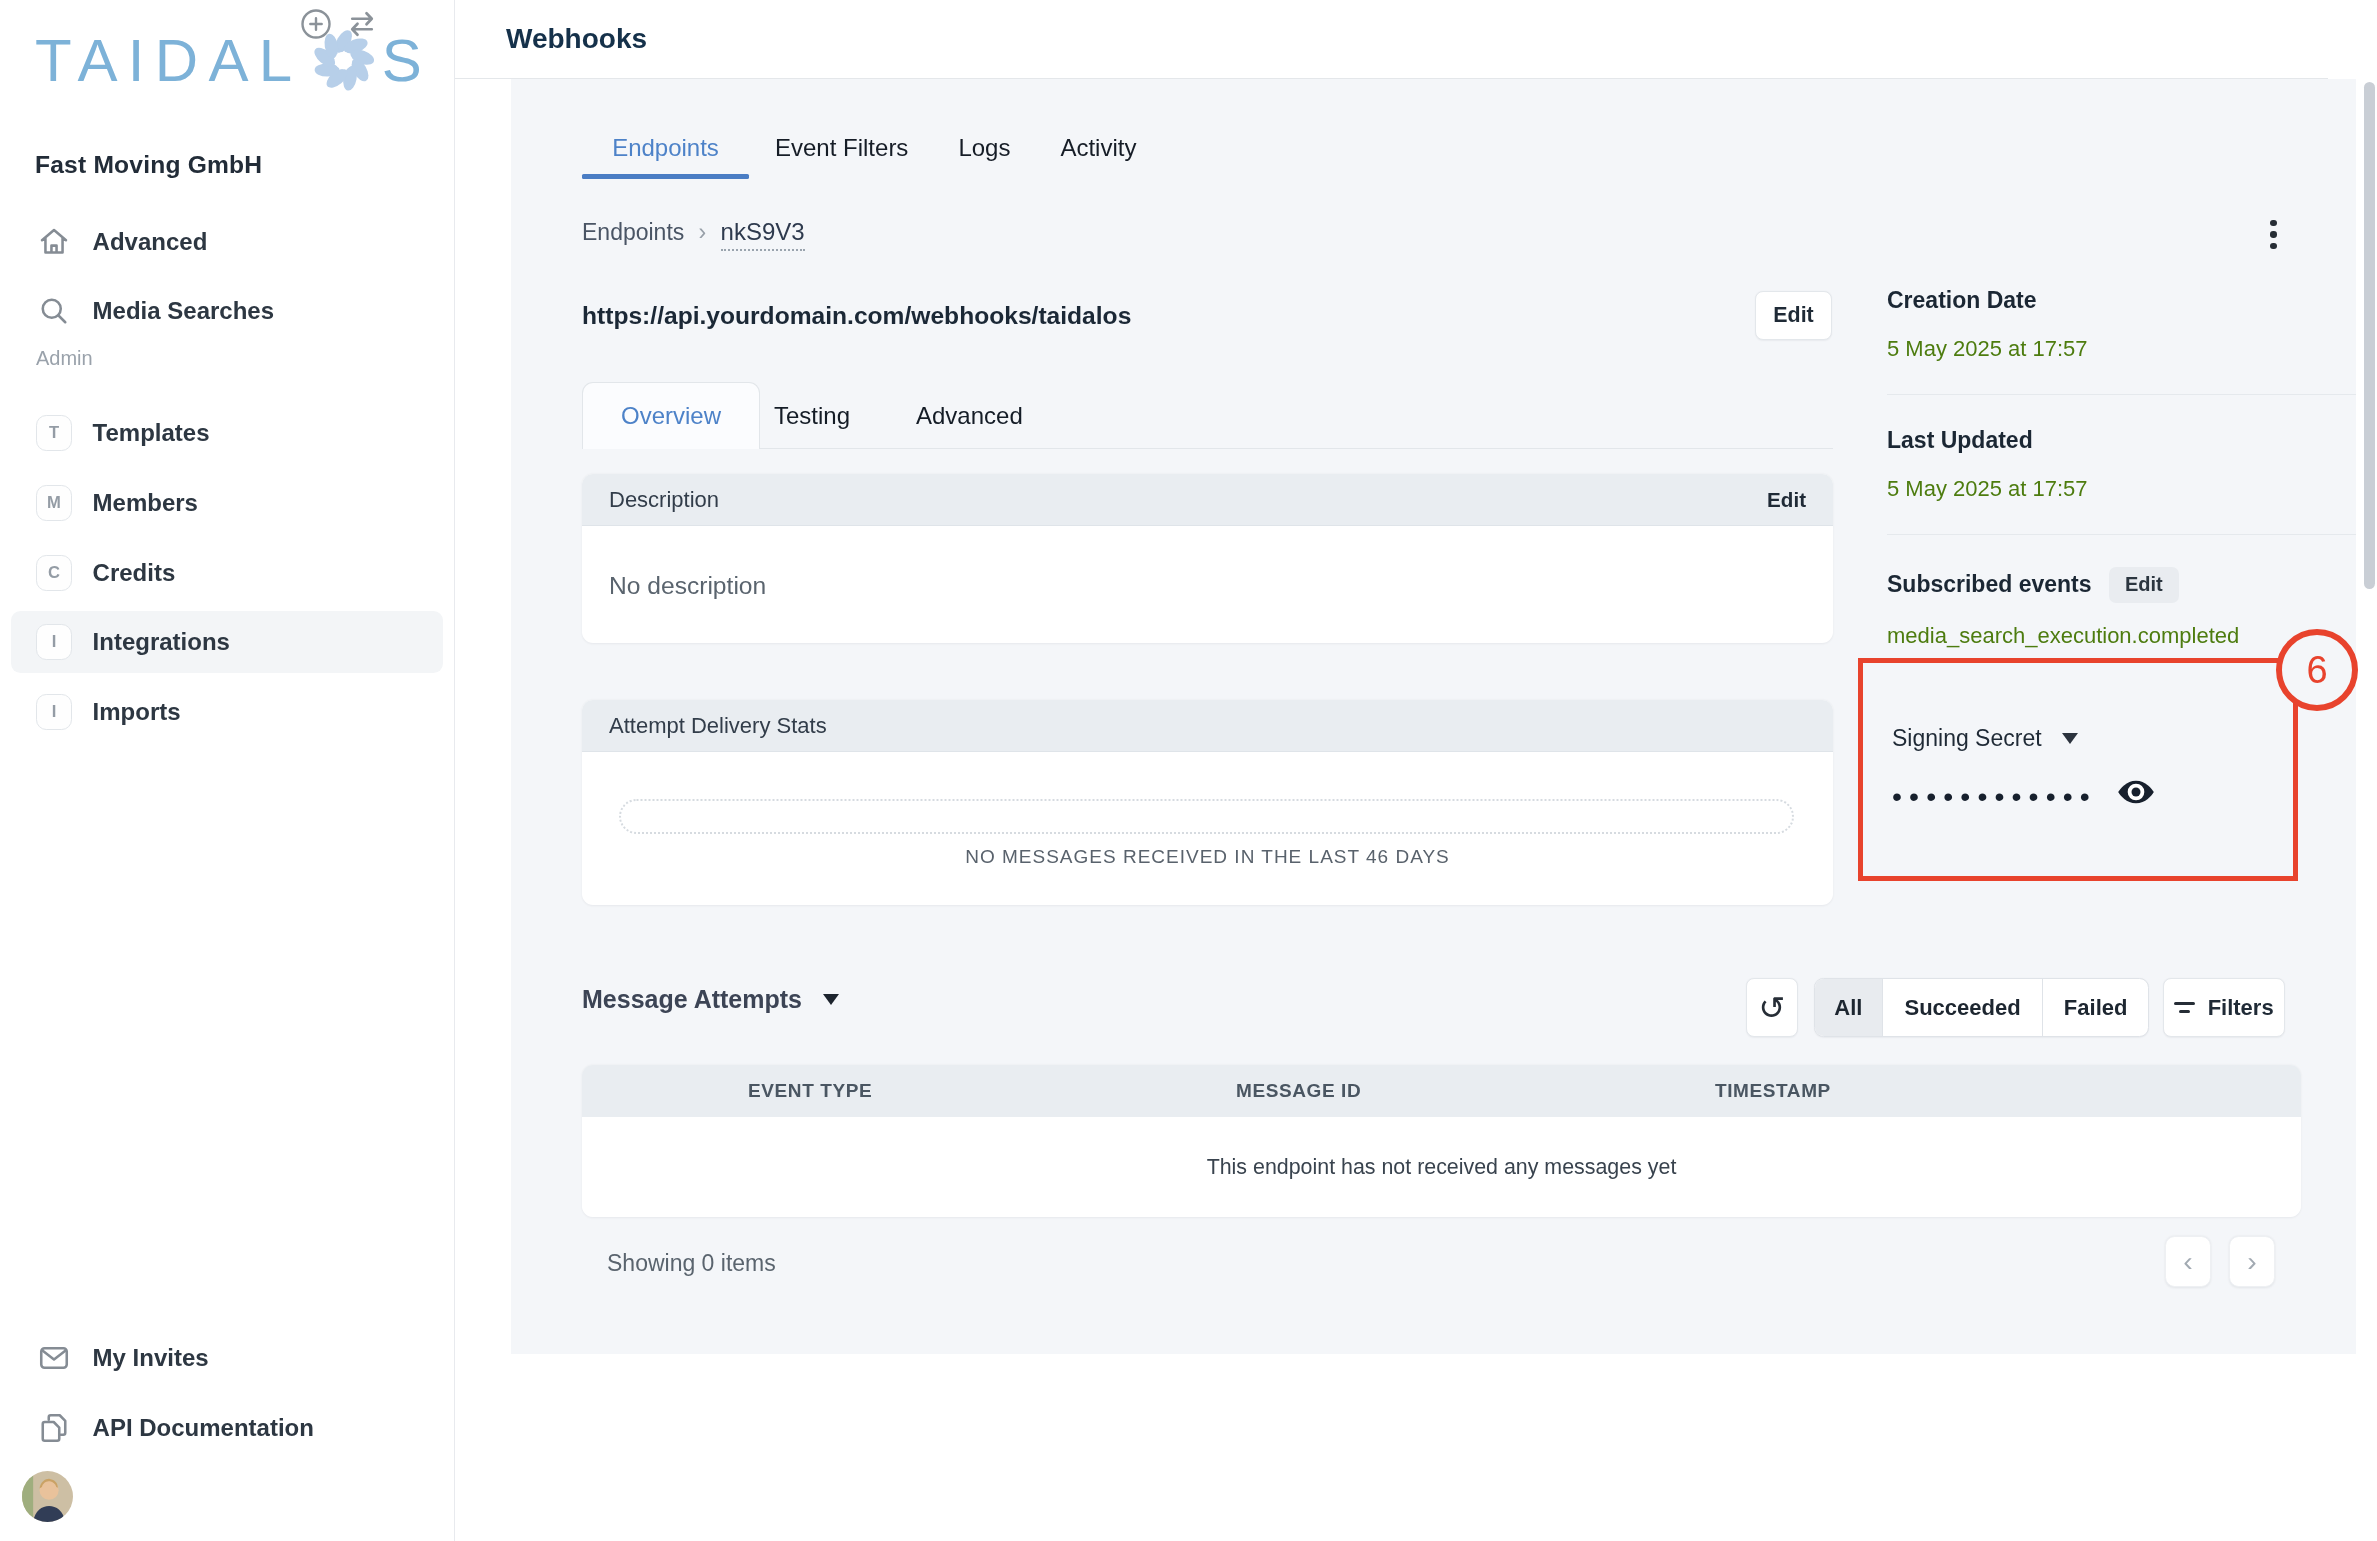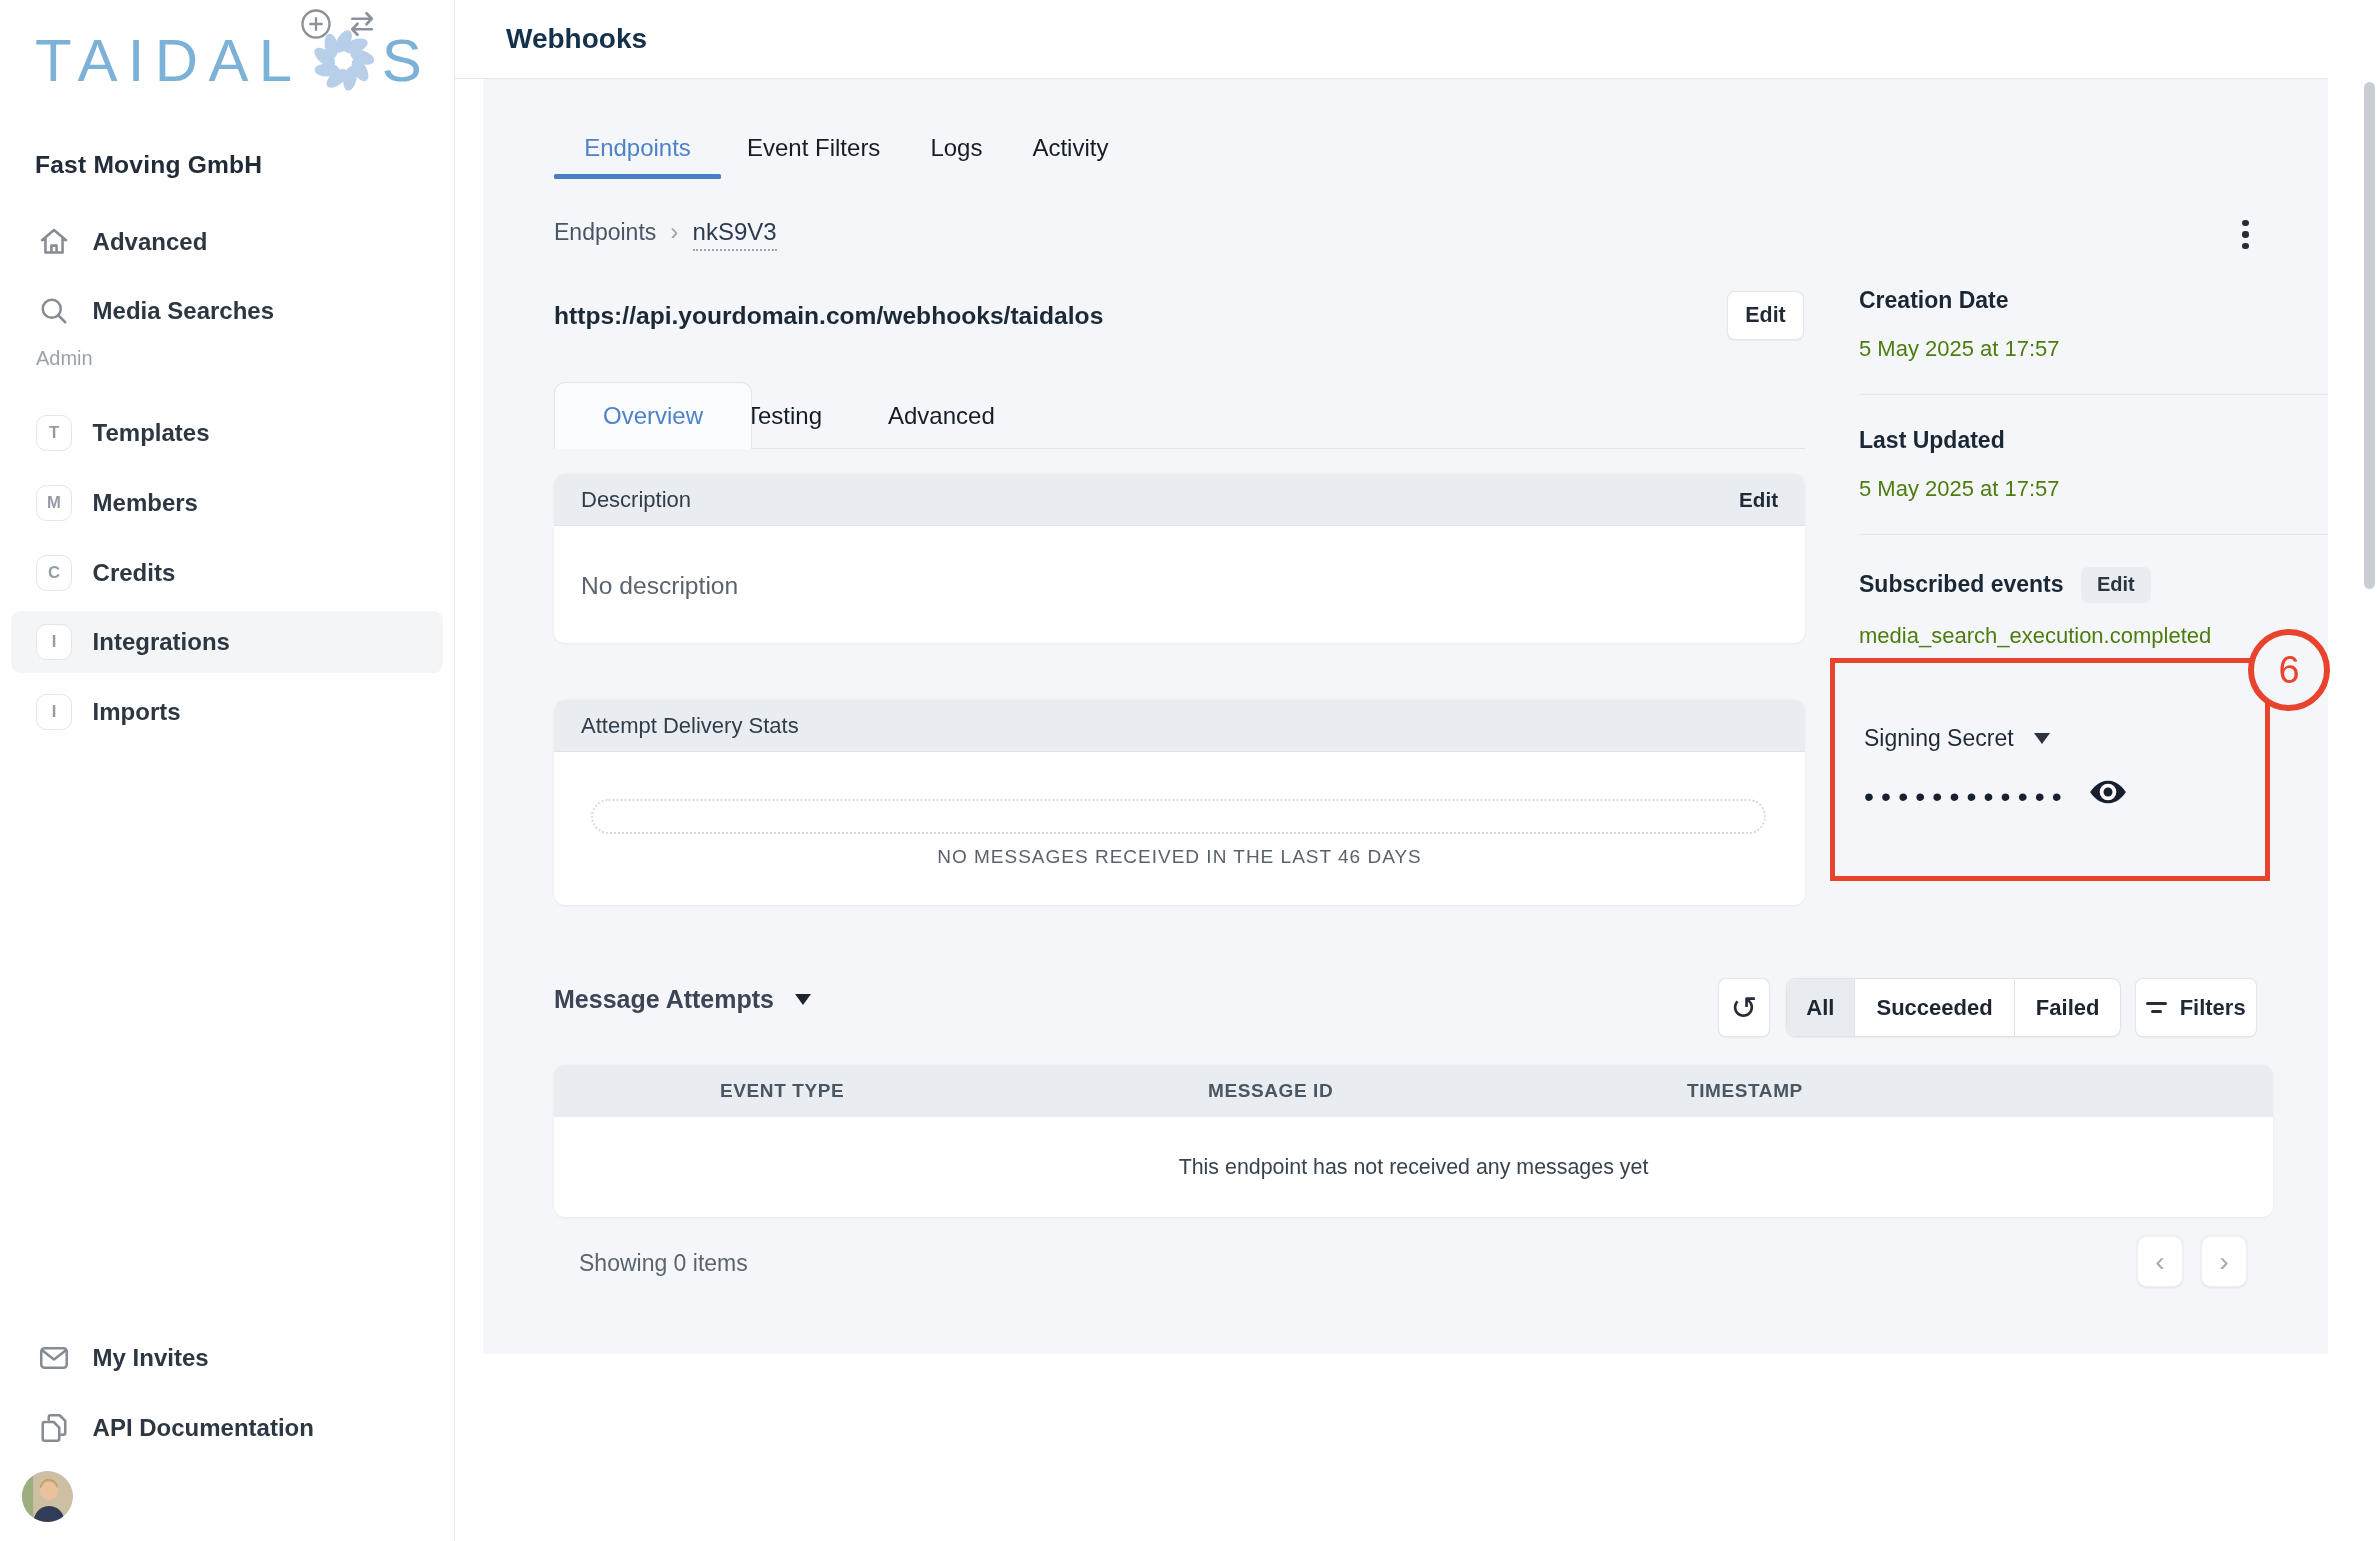--- a/index.html
+++ b/index.html
@@ -22,21 +22,21 @@
   .nav-ico { width:36px; height:36px; flex:0 0 36px; }
   .badge { width:36px; height:36px; flex:0 0 36px; border:1.6px solid #e2e6ea; border-radius:10.3px; background:#fefefe; display:flex; align-items:center; justify-content:center; font-size:16.6px; font-weight:600; color:#949ca5; }
   .section-label { position:absolute; left:36px; top:347px; font-size:20px; color:#9aa2ab; }
   .avatar { position:absolute; left:22px; top:1471px; width:51px; height:51px; border-radius:50%; overflow:hidden; cursor:pointer; }
 
   
   .header { position:absolute; left:455px; top:0; width:1873px; height:79px; background:#ffffff; border-bottom:0.8px solid #e4e7ea; display:flex; align-items:center; padding-left:51px; z-index:4; }
   .page-title { font-size:28px; font-weight:600; color:#15314a; }
 
   
-  .embed { position:absolute; left:483px; top:79px; width:1845px; height:1275px; background:#f4f6f9; }
+  .embed { position:absolute; left:511px; top:79px; width:1845px; height:1275px; background:#f4f6f9; }
   .embed-bottom { position:absolute; left:483px; top:1354px; width:1845px; height:187px; background:#ffffff; }
 
   
   .tabs { position:absolute; left:71px; top:38px; height:62px; display:flex; align-items:center; }
   .tab { font-size:24px; color:#161d27; cursor:pointer; }
   .tab-active-wrap { position:relative; width:167px; height:62px; display:flex; align-items:center; justify-content:center; cursor:pointer; }
   .tab-active-wrap .tab { color:#4d82c8; }
   .tab-underline { position:absolute; left:0; bottom:0; width:167px; height:5.5px; background:#4a7dc4; border-radius:1.6px; }
   .tab-gap { margin-left:26px; } .tab-gap2 { margin-left:50px; }
 
@@ -48,21 +48,21 @@
   .kebab { position:absolute; left:1742px; top:130px; width:41px; height:51px; display:flex; flex-direction:column; align-items:center; justify-content:center; gap:5.5px; cursor:pointer; border-radius:6.3px; }
   .kebab i { width:6.3px; height:6.3px; border-radius:50%; background:#262d35; }
 
   
   .url-text { position:absolute; left:71px; top:223px; font-size:24.6px; font-weight:700; color:#1b2836; }
   .btn { background:#ffffff; border:0.8px solid #e3e7eb; border-radius:8px; box-shadow:0 0.8px 1.6px rgba(16,24,40,.05); font-size:21.4px; font-weight:600; color:#1f2a36; display:flex; align-items:center; justify-content:center; cursor:pointer; }
   .url-edit { position:absolute; left:1244px; top:212px; width:77px; height:49px; }
 
   
   .subtab-bar { position:absolute; left:71px; top:303px; width:1251px; height:67px; border-bottom:0.8px solid #e2e6ea; }
-  .subtab-active { position:absolute; left:0; top:0; width:198px; height:67px; background:#fbfcfe; border:0.8px solid #e2e6ea; border-bottom:none; border-radius:11px 11px 0 0; display:flex; align-items:center; justify-content:center; font-size:24px; color:#4d82c8; cursor:pointer; z-index:1; }
+  .subtab-active { position:absolute; left:0; top:0; width:178px; height:67px; background:#fbfcfe; border:0.8px solid #e2e6ea; border-bottom:none; border-radius:11px 11px 0 0; display:flex; align-items:center; justify-content:center; font-size:24px; color:#4d82c8; cursor:pointer; z-index:1; }
   .subtab { position:absolute; top:0; height:67px; display:flex; align-items:center; font-size:24px; color:#141c26; cursor:pointer; }
   .subtab.t2 { left:192px; } .subtab.t3 { left:334px; }
 
   
   .card { position:absolute; left:71px; background:#ffffff; border-radius:11px; box-shadow:0 0.8px 2.4px rgba(16,24,40,.06); overflow:hidden; }
   .card-head { height:52px; background:#e9edf1; border-bottom:0.8px solid #dfe4e9; display:flex; align-items:center; justify-content:space-between; padding:0 27px; }
   .card-title { font-size:22px; font-weight:500; color:#323d4a; }
   .card-action { font-size:20.6px; font-weight:700; color:#1f2a36; cursor:pointer; }
   .desc-card { top:395px; width:1251px; height:169px; }
   .desc-empty { padding:46px 0 0 27px; font-size:24.6px; color:#5a646e; }

